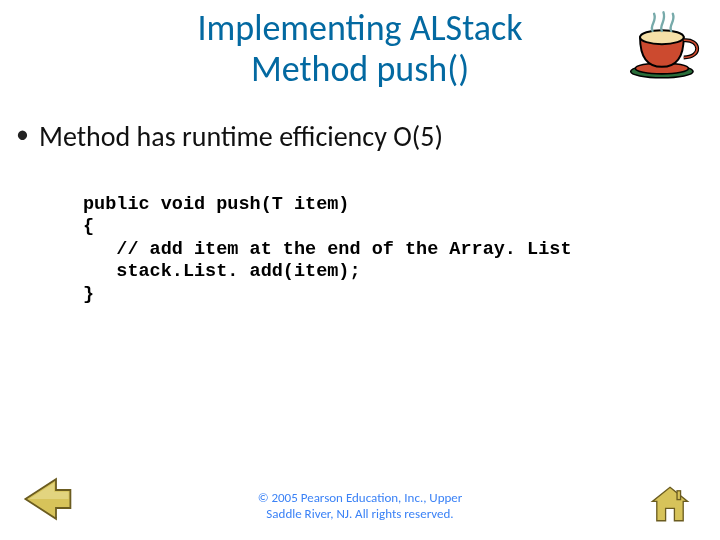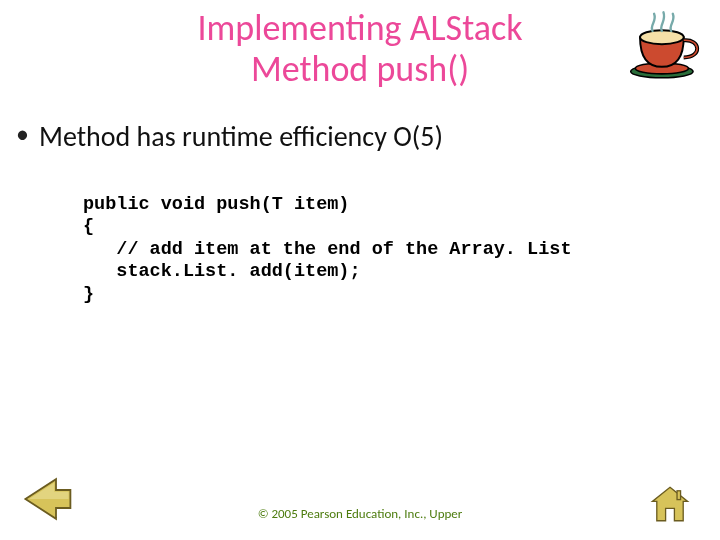--- a/index.html
+++ b/index.html
@@ -7,21 +7,21 @@
     margin: 0;
     width: 720px;
     height: 540px;
     background: #fff;
     font-family: Calibri, Arial, sans-serif;
     position: relative;
     overflow: hidden;
   }
   .title {
     text-align: center;
-    color: #ec4899;
+    color: #0369a1;
     font-size: 36px;
     line-height: 1.15;
     padding-top: 8px;
     font-weight: 400;
   }
   .cup-icon {
     position: absolute;
     top: 6px;
     right: 16px;
     width: 78px;
@@ -51,21 +51,21 @@
     white-space: pre;
     line-height: 1.22;
   }
   .footer {
     position: absolute;
     bottom: 18px;
     left: 0;
     width: 100%;
     text-align: center;
     font-size: 13px;
-    color: #4d7c0f;
+    color: #3b82f6;
     line-height: 1.25;
   }
   .nav-prev {
     position: absolute;
     bottom: 14px;
     left: 20px;
     width: 54px;
     height: 54px;
   }
   .nav-home {
@@ -106,20 +106,21 @@
 </div>
 
 <div class="code-block"><span>public void push(T item)</span>
 <span>{</span>
 <span>   // add item at the end of the Array. List</span>
 <span>   stack.List. add(item);</span>
 <span>}</span></div>
 
 <div class="footer">
   <span>© 2005 Pearson Education, Inc., Upper</span><br>
+  <span>Saddle River, NJ.  All rights reserved.</span>
 </div>
 
 <div class="nav-prev">
   <svg viewBox="0 0 60 60">
     <polygon points="6,30 40,8 40,20 56,20 56,40 40,40 40,52" fill="#d7c35a" stroke="#6b5c20" stroke-width="2"></polygon>
     <polygon points="10,30 38,12 38,22 54,22 54,30" fill="#eadf97" opacity="0.6"></polygon>
   </svg>
 </div>
 
 <div class="nav-home">

